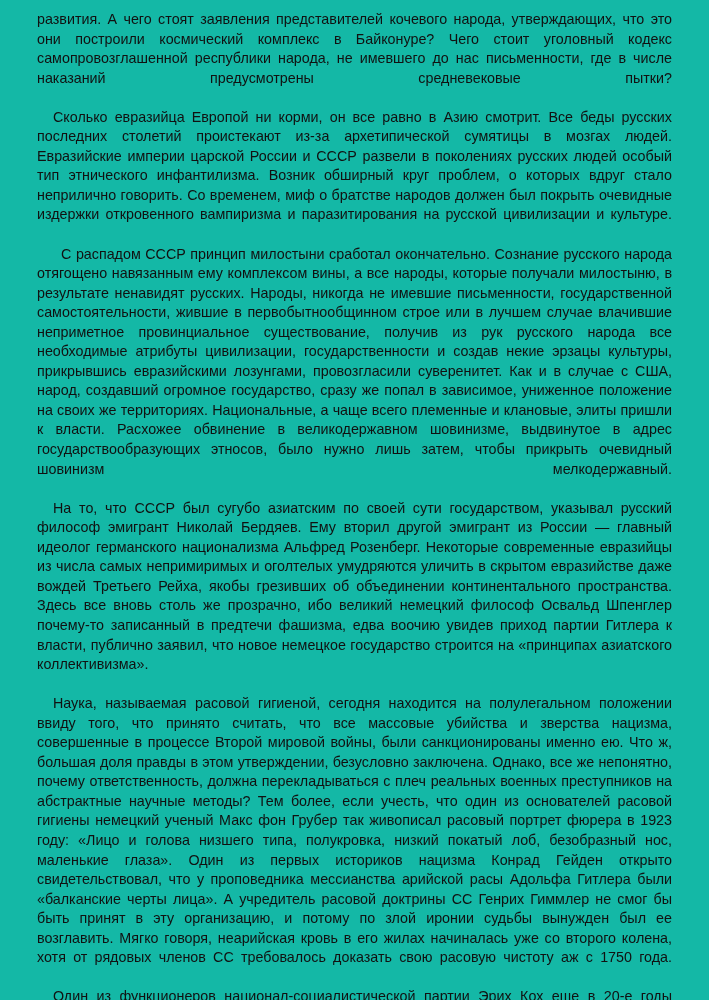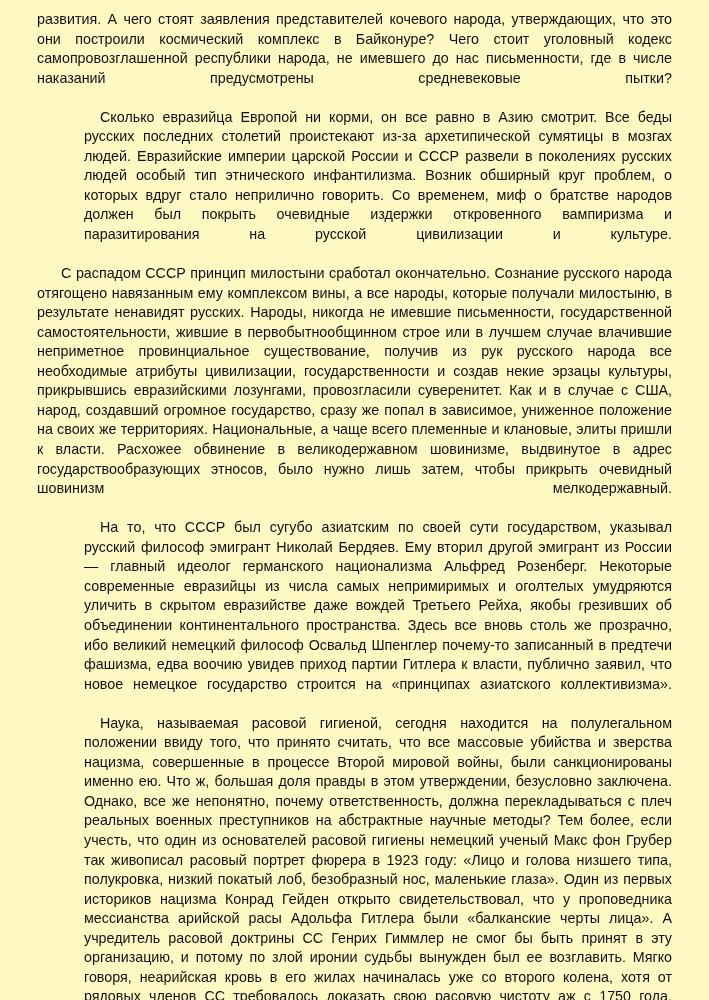--- a/index.html
+++ b/index.html
@@ -12,21 +12,21 @@
     background: #ffffff;
     font-family: "Liberation Sans", sans-serif;
     color: #000000;
     overflow: hidden;
   }
 
   .page {
     position: relative;
     width: 709px;
     height: 1000px;
-    background: #fef9c3;
+    background: #14b8a6;
     box-sizing: border-box;
     padding: 10px 37px 0 37px;
   }
 
   .text-block {
     width: 635px;
   }
 
   p.para {
     margin: 0;
@@ -34,21 +34,21 @@
     font-size: 14.3px;
     line-height: 19.55px;
     text-align: justify;
     text-justify: inter-word;
     letter-spacing: 0px;
     word-spacing: 0px;
     color: #111111;
     -webkit-font-smoothing: none;
   }
 
-  p.para.indent-sm { text-indent: 16px; margin-left: 47px; }
+  p.para.indent-sm { text-indent: 16px; }
   p.para.indent-md { text-indent: 24px; }
   p.para.indent-none { text-indent: 0px; }
 
   
   p.para::after {
     content: "";
     display: inline-block;
     width: 100%;
   }
 

